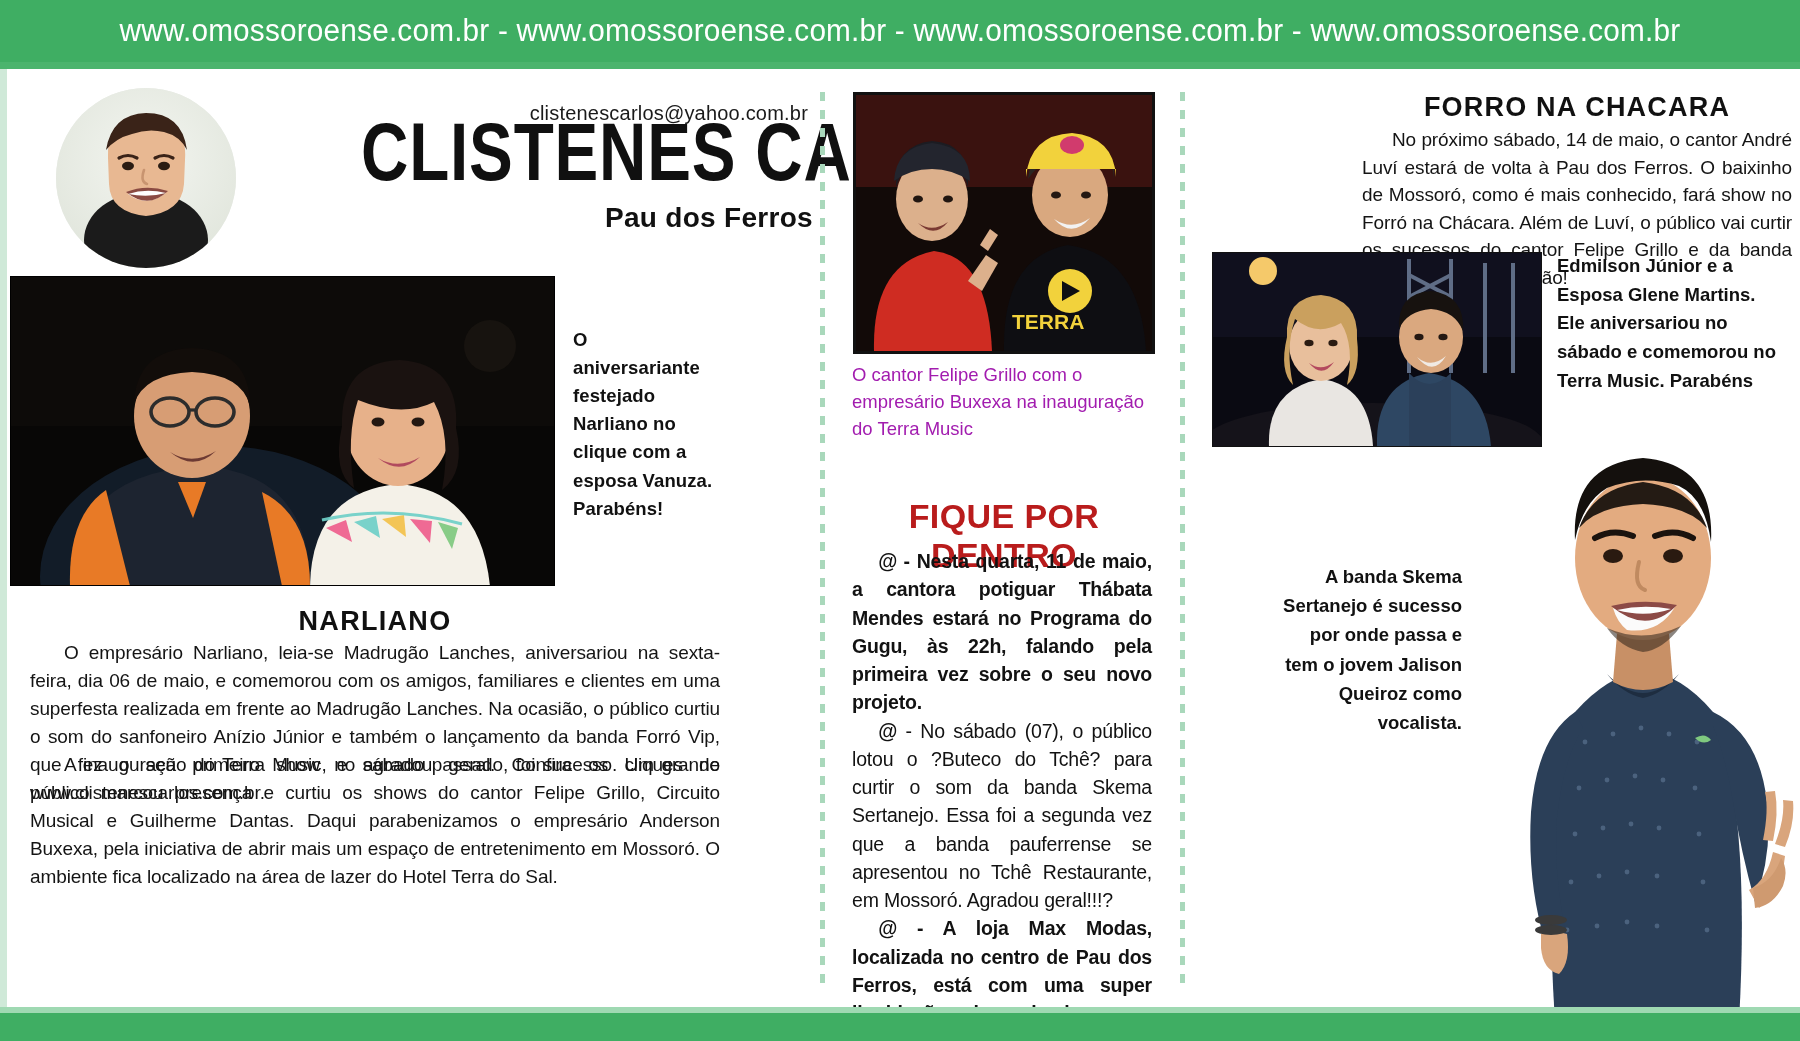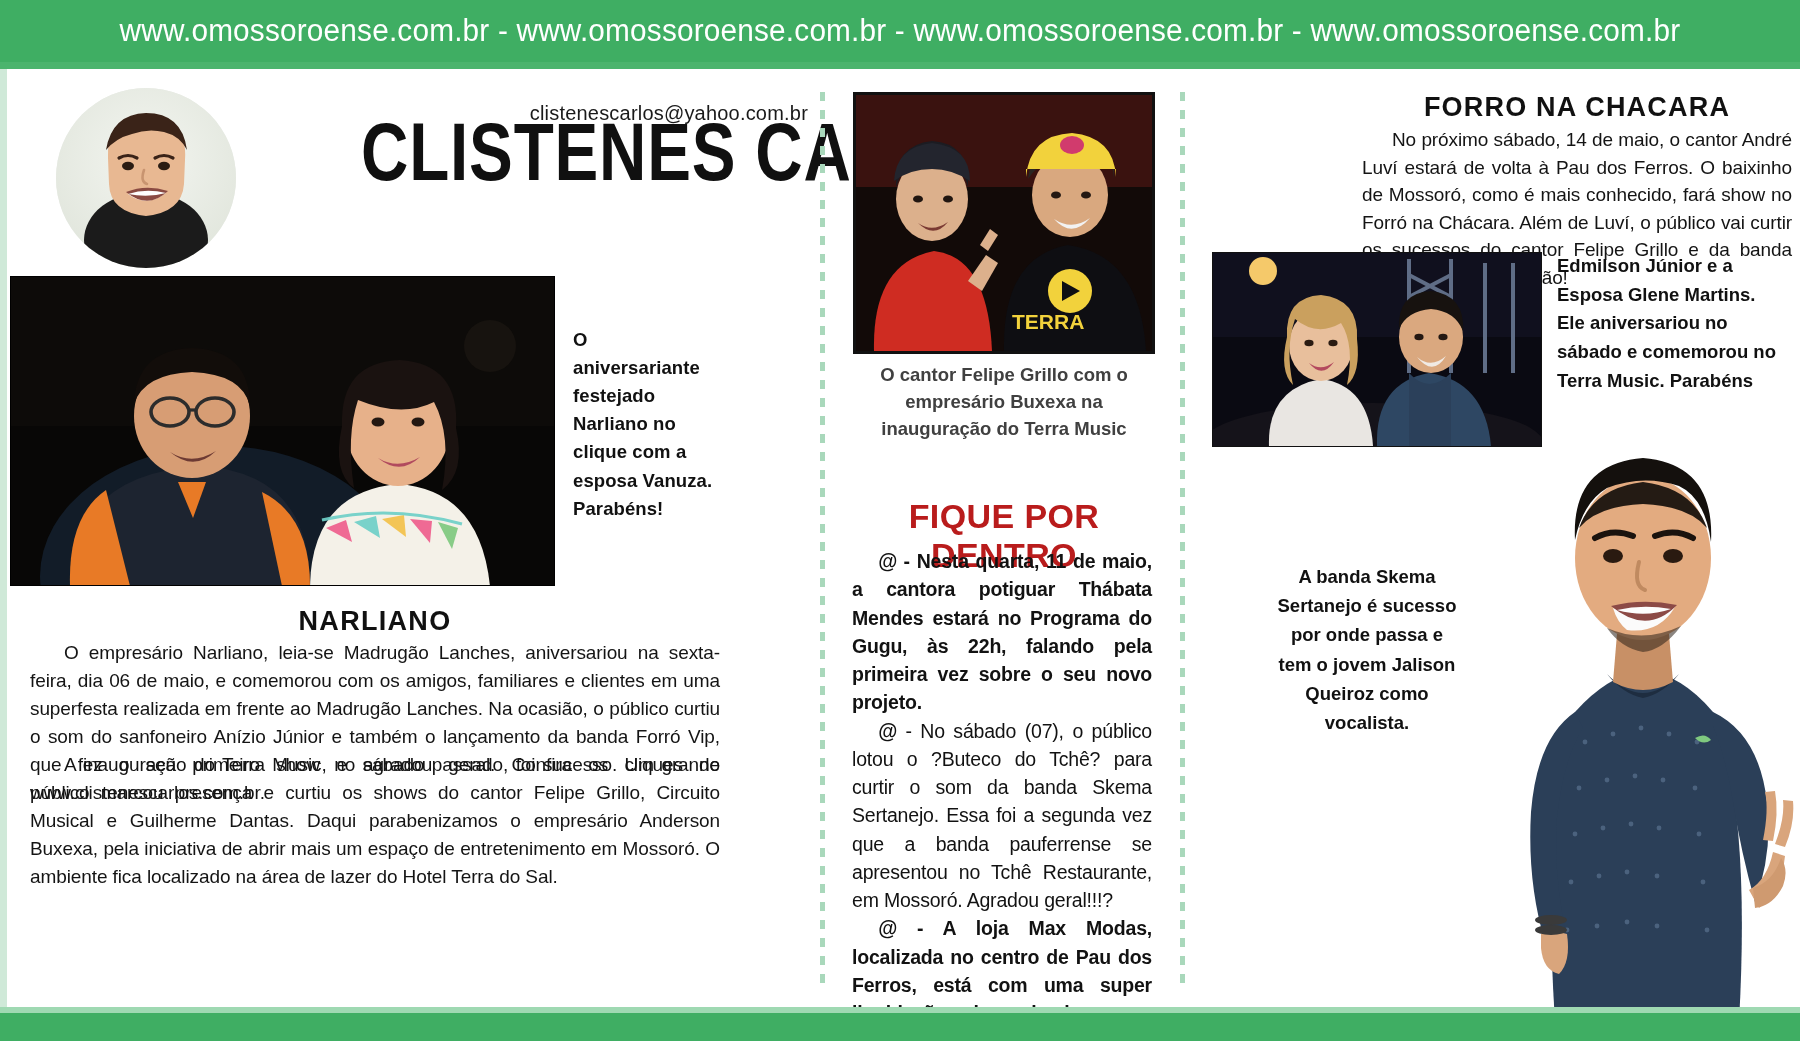--- a/index.html
+++ b/index.html
@@ -100,22 +100,22 @@
   .vdash.d2{left:1180px;top:92px;height:900px;}
 
   
   .midcol{position:absolute;left:852px;top:92px;width:310px;}
   .midphoto{
     position:absolute;left:1px;top:0;width:302px;height:262px;
     border:3px solid #111;box-sizing:border-box;overflow:hidden;background:#f9a8d4;
   }
   .midphoto svg{display:block;width:296px;height:256px;}
   .cap-mid{
-    position:absolute;left:0;top:270px;width:304px;text-align:center;
-    font-size:18.5px;line-height:1.45;font-weight:700;color:#404040;
+    position:absolute;left:0;top:270px;width:304px;
+    font-size:18.5px;line-height:1.45;font-weight:400;color:#a21caf;
   }
   .fique-h{
     position:absolute;left:0;top:405px;width:304px;
     font-size:34px;font-weight:700;color:#b91c1c;letter-spacing:.4px;
     text-align:center;
   }
   .fique-body{position:absolute;left:0;top:455px;width:300px;}
   .fique-body p{
     margin:0 0 0 0;font-size:19.5px;line-height:1.45;text-align:justify;
     color:#121212;text-indent:26px;letter-spacing:-.2px;
@@ -137,21 +137,21 @@
   .rphoto{
     position:absolute;left:0px;top:160px;width:330px;height:195px;
     overflow:hidden;background:#13131f;border:1px solid #111;box-sizing:border-box;
   }
   .rphoto svg{display:block;width:328px;height:193px;}
   .cap-right{
     position:absolute;left:345px;top:160px;width:230px;
     font-size:18.5px;line-height:1.55;font-weight:700;color:#111;
   }
   .cap-skema{
-    position:absolute;left:60px;top:470px;width:190px;text-align:center;
+    position:absolute;left:60px;top:470px;width:190px;text-align:right;
     font-size:18.5px;line-height:1.58;font-weight:700;color:#111;
   }
   .cutout{
     position:absolute;left:255px;top:290px;width:340px;height:640px;overflow:hidden;
   }
   .cutout svg{display:block;width:340px;height:640px;}
 </style>
 </head>
 <body>
 
@@ -181,20 +181,21 @@
         <path d="M63 70 Q72 65 81 70" stroke="#3a2318" stroke-width="3.2" fill="none" stroke-linecap="round"></path>
         <path d="M99 70 Q108 65 117 70" stroke="#3a2318" stroke-width="3.2" fill="none" stroke-linecap="round"></path>
         <path d="M88 82 Q84 94 91 96" stroke="#c89470" stroke-width="2.6" fill="none" stroke-linecap="round"></path>
         <path d="M72 106 Q90 120 110 105 Q97 112 72 106Z" fill="#fff"></path>
         <path d="M70 104 Q90 96 112 103 Q92 122 70 104Z" fill="#8a4a42"></path>
         <path d="M72 106 Q90 100 110 105 Q92 110 72 106Z" fill="#fdfdfd"></path>
       </svg>
     </div>
     <div class="email">clistenescarlos@yahoo.com.br</div>
     <div class="coltitle">CLISTENES CARLOS</div>
+    <div class="colsub">Pau dos Ferros</div>
   </div>
 
   <div class="vdash d1"></div>
   <div class="vdash d2"></div>
 
   <div class="leftcol">
 
     <div class="bigphoto">
       <svg viewBox="0 0 545 310">
         <rect width="545" height="310" fill="#080706"></rect>

